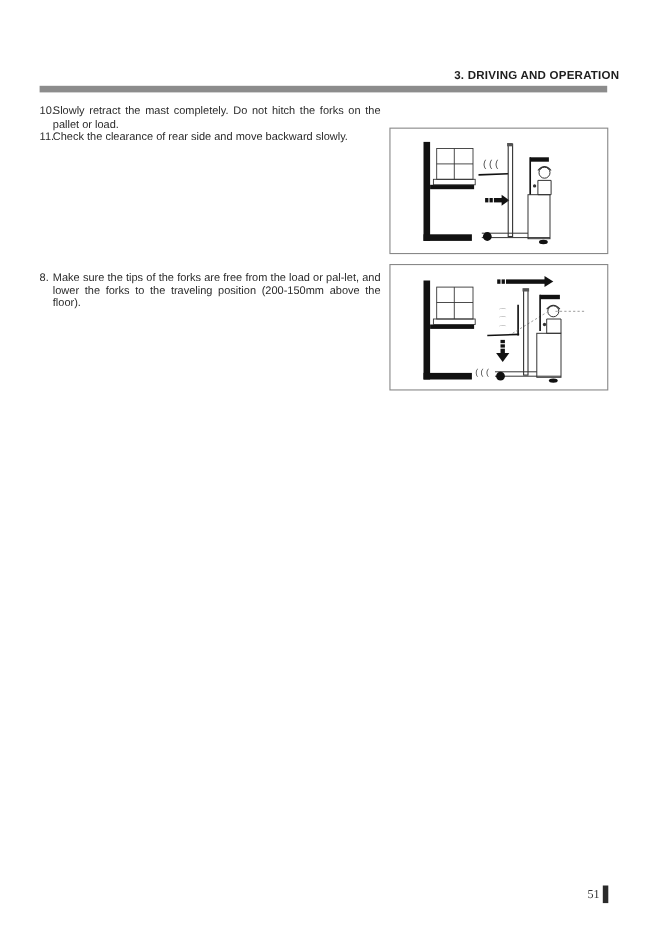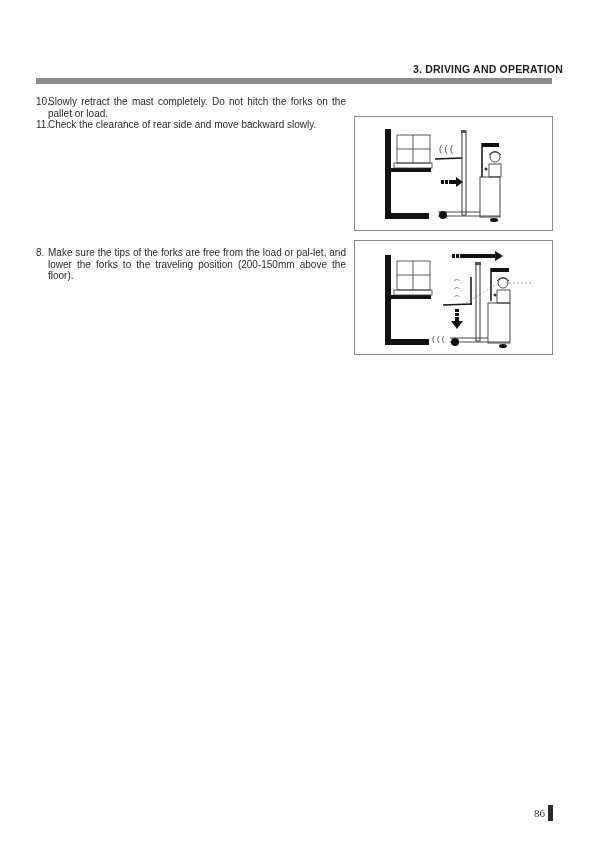--- a/index.html
+++ b/index.html
@@ -129,14 +129,14 @@
     <circle cx="100" cy="101" r="4" fill="#111"></circle>
     <ellipse cx="148" cy="105" rx="4" ry="2" fill="#111"></ellipse>
 
     <circle cx="148" cy="42" r="5" fill="none" stroke="#333" stroke-width="0.9"></circle>
     <path d="M142 40 Q148 33 154 40" fill="none" stroke="#333" stroke-width="1"></path>
     <path d="M142 49 L155 49 L155 62 L142 62 Z" fill="none" stroke="#333" stroke-width="0.9"></path>
     <circle cx="140" cy="54" r="1.5" fill="#333"></circle>
   </svg>
 </div>
 
-<div class="page-num">86</div>
+<div class="page-num">51</div>
 <div class="page-mark"></div>
 
 </body></html>

